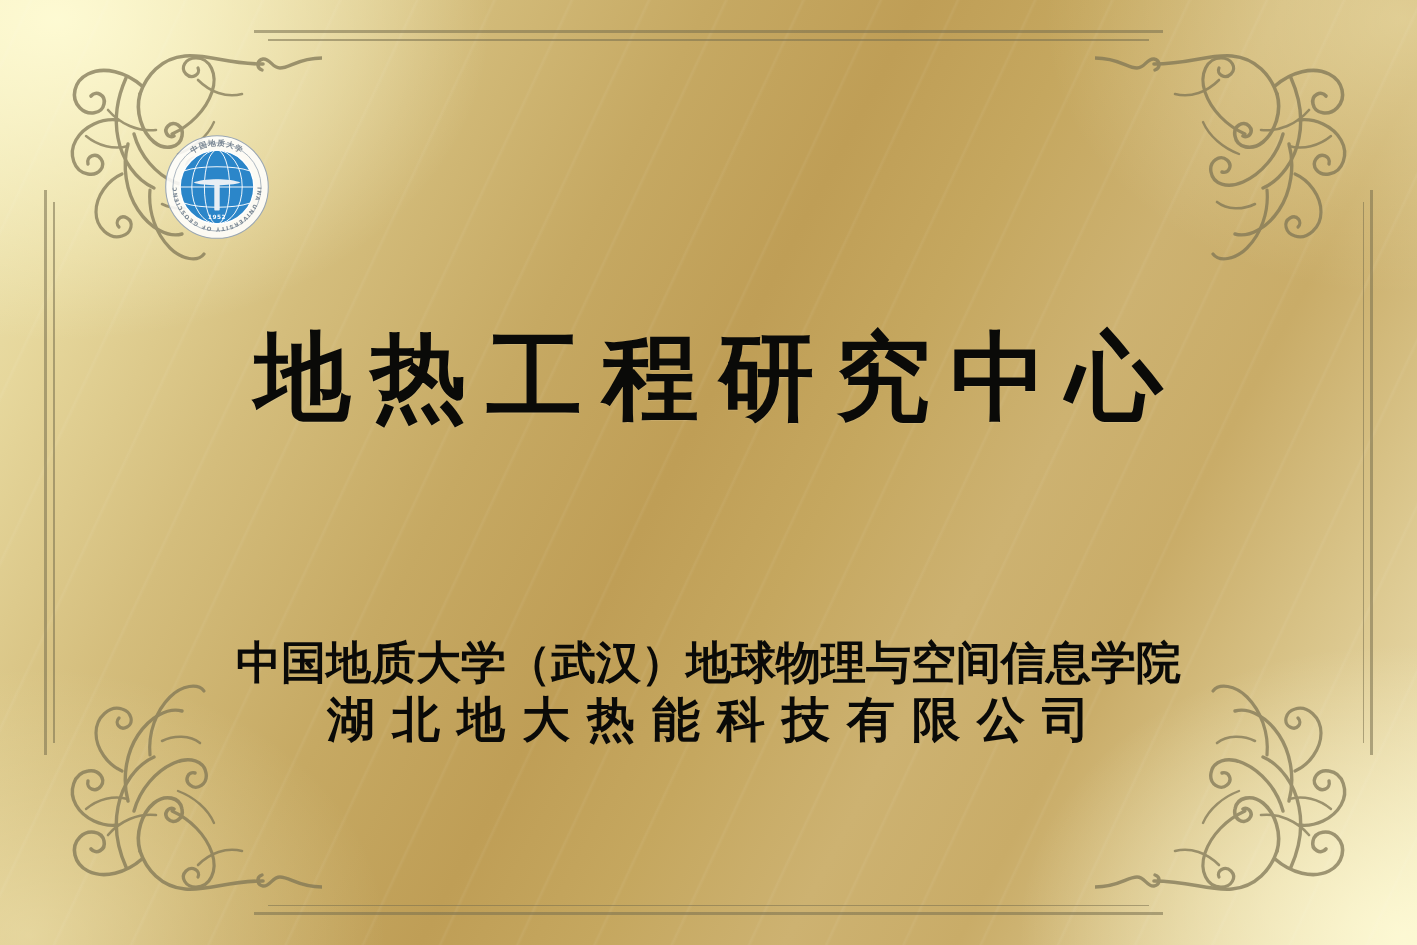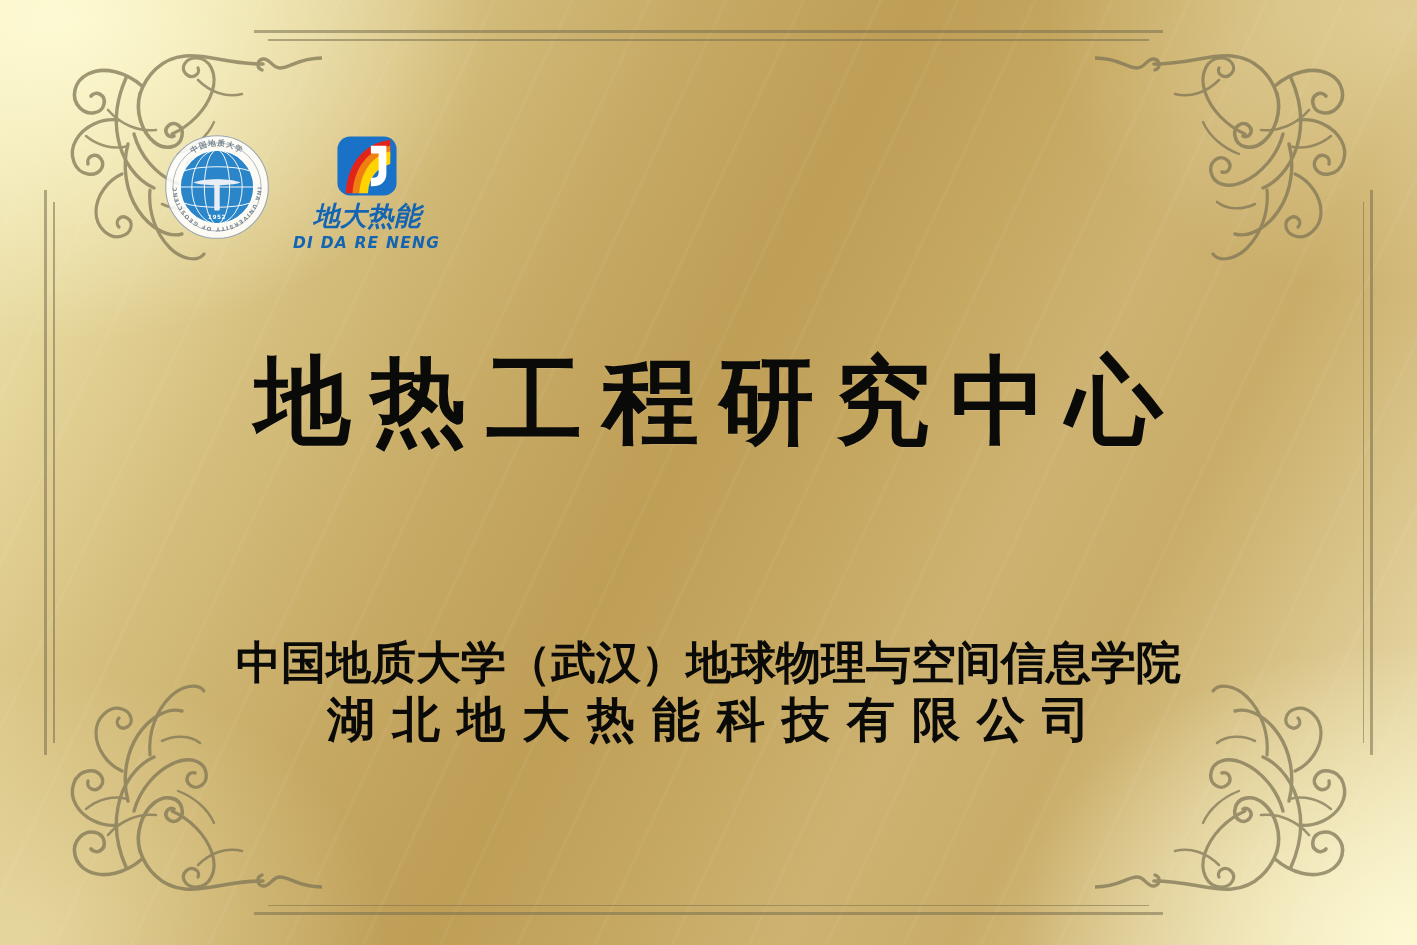--- a/index.html
+++ b/index.html
@@ -115,21 +115,20 @@
     text-align: center;
     font-family: "DejaVu Sans", "Liberation Sans", sans-serif;
     font-weight: bold;
     font-size: 96px;
     line-height: 1.08;
     color: #0a0a08;
     letter-spacing: 20px;
     text-indent: 20px;
     white-space: nowrap;
     text-shadow: 0 1px 0 rgba(255,255,255,0.10);
-    margin-top: 24px;
   }
 
   .subtitle {
     position: absolute;
     left: 0; right: 0;
     top: 636px;
     text-align: center;
   }
   .sub-line1 {
     font-family: "DejaVu Sans", "Liberation Sans", sans-serif;
@@ -287,36 +286,20 @@
         <text font-family="'DejaVu Sans','Liberation Sans',sans-serif" font-size="8.6" font-weight="bold" fill="#7b8894" letter-spacing="1.1">
           <textPath href="#ringTop" startOffset="50%" text-anchor="middle">中国地质大学</textPath>
         </text>
         <text font-family="'DejaVu Sans','Liberation Sans',sans-serif" font-size="6.1" font-weight="bold" fill="#7b8894" letter-spacing="1.25">
           <textPath href="#ringBot" startOffset="50%" text-anchor="middle">CHINA UNIVERSITY OF GEOSCIENCES</textPath>
         </text>
         <text x="60" y="96" text-anchor="middle" font-family="'DejaVu Sans','Liberation Sans',sans-serif" font-size="6.4" font-weight="bold" fill="#ffffff" letter-spacing="0.6">1952</text>
       </svg>
     </div>
 
-    <div class="ddrn">
-      <svg class="ddrn-mark" viewBox="0 0 64 64" xmlns="http://www.w3.org/2000/svg">
-        <rect x="1.5" y="1.5" width="61" height="61" rx="13" fill="#1a72c8"></rect>
-        <path d="M10 60 C12 30 28 9 56 5 L56 17 C34 21 22 38 21 60 Z" fill="#e2231a"></path>
-        <path d="M17 60 C19 33 33 15 56 11 L56 23 C38 27 28 41 27 60 Z" fill="#f07f13"></path>
-        <path d="M24 60 C26 37 38 21 56 17 L56 30 C42 34 34 44 33 60 Z" fill="#ffd400"></path>
-        <path d="M36 11 L52 11 L52 40 C52 48 46 53 38 53 L36 53 L36 44 L39 44 C43 44 44 42 44 38 L44 19 L36 19 Z" fill="#ffffff"></path>
-        <rect x="36" y="24" width="8" height="4" fill="#1a72c8" opacity="0.0"></rect>
-      </svg>
-
-      <svg class="ddrn-cn" viewBox="0 0 200 48" xmlns="http://www.w3.org/2000/svg">
-        <text x="100" y="37" text-anchor="middle" font-family="'DejaVu Sans','Liberation Sans',sans-serif" font-size="38" font-weight="bold" font-style="italic" fill="#1464b4" letter-spacing="0.5">地大热能</text>
-      </svg>
-
-      <div class="ddrn-en">DI DA RE NENG</div>
-    </div>
   </div>
 
   <div class="title">地热工程研究中心</div>
 
   <div class="subtitle">
     <div class="sub-line1">中国地质大学（武汉）地球物理与空间信息学院</div>
     <div class="sub-line2">湖北地大热能科技有限公司</div>
   </div>
 
 </div>

